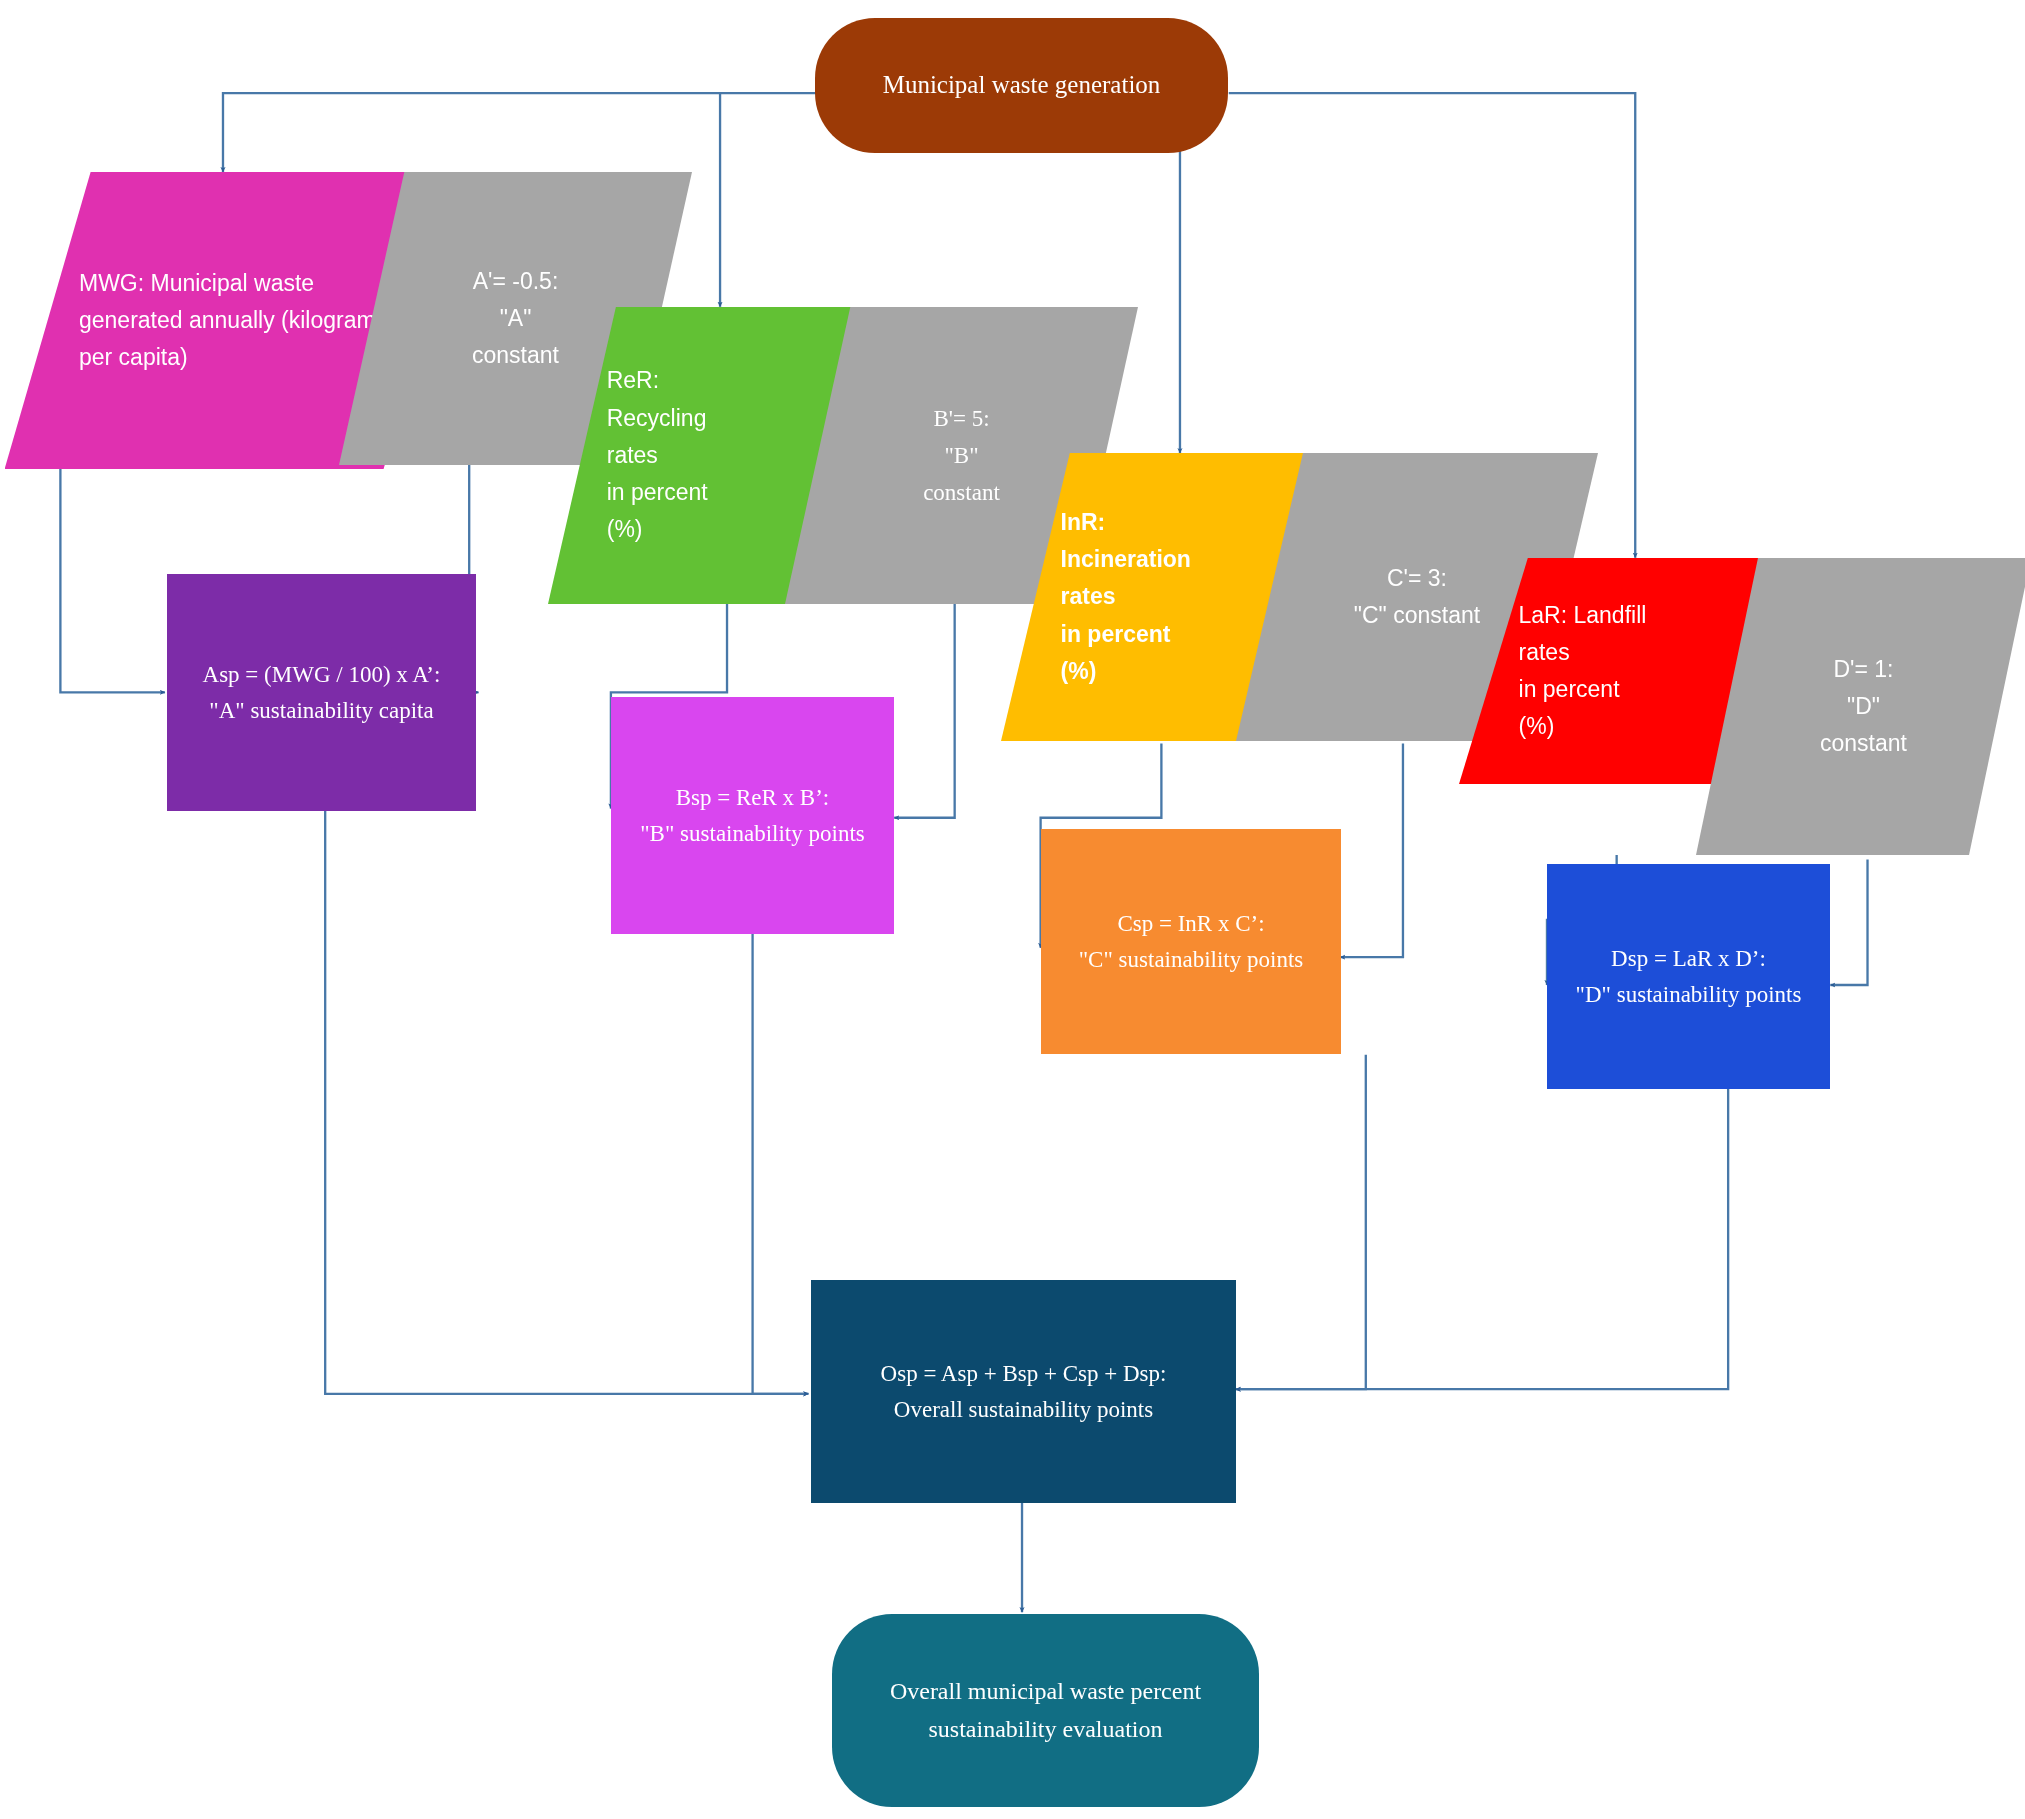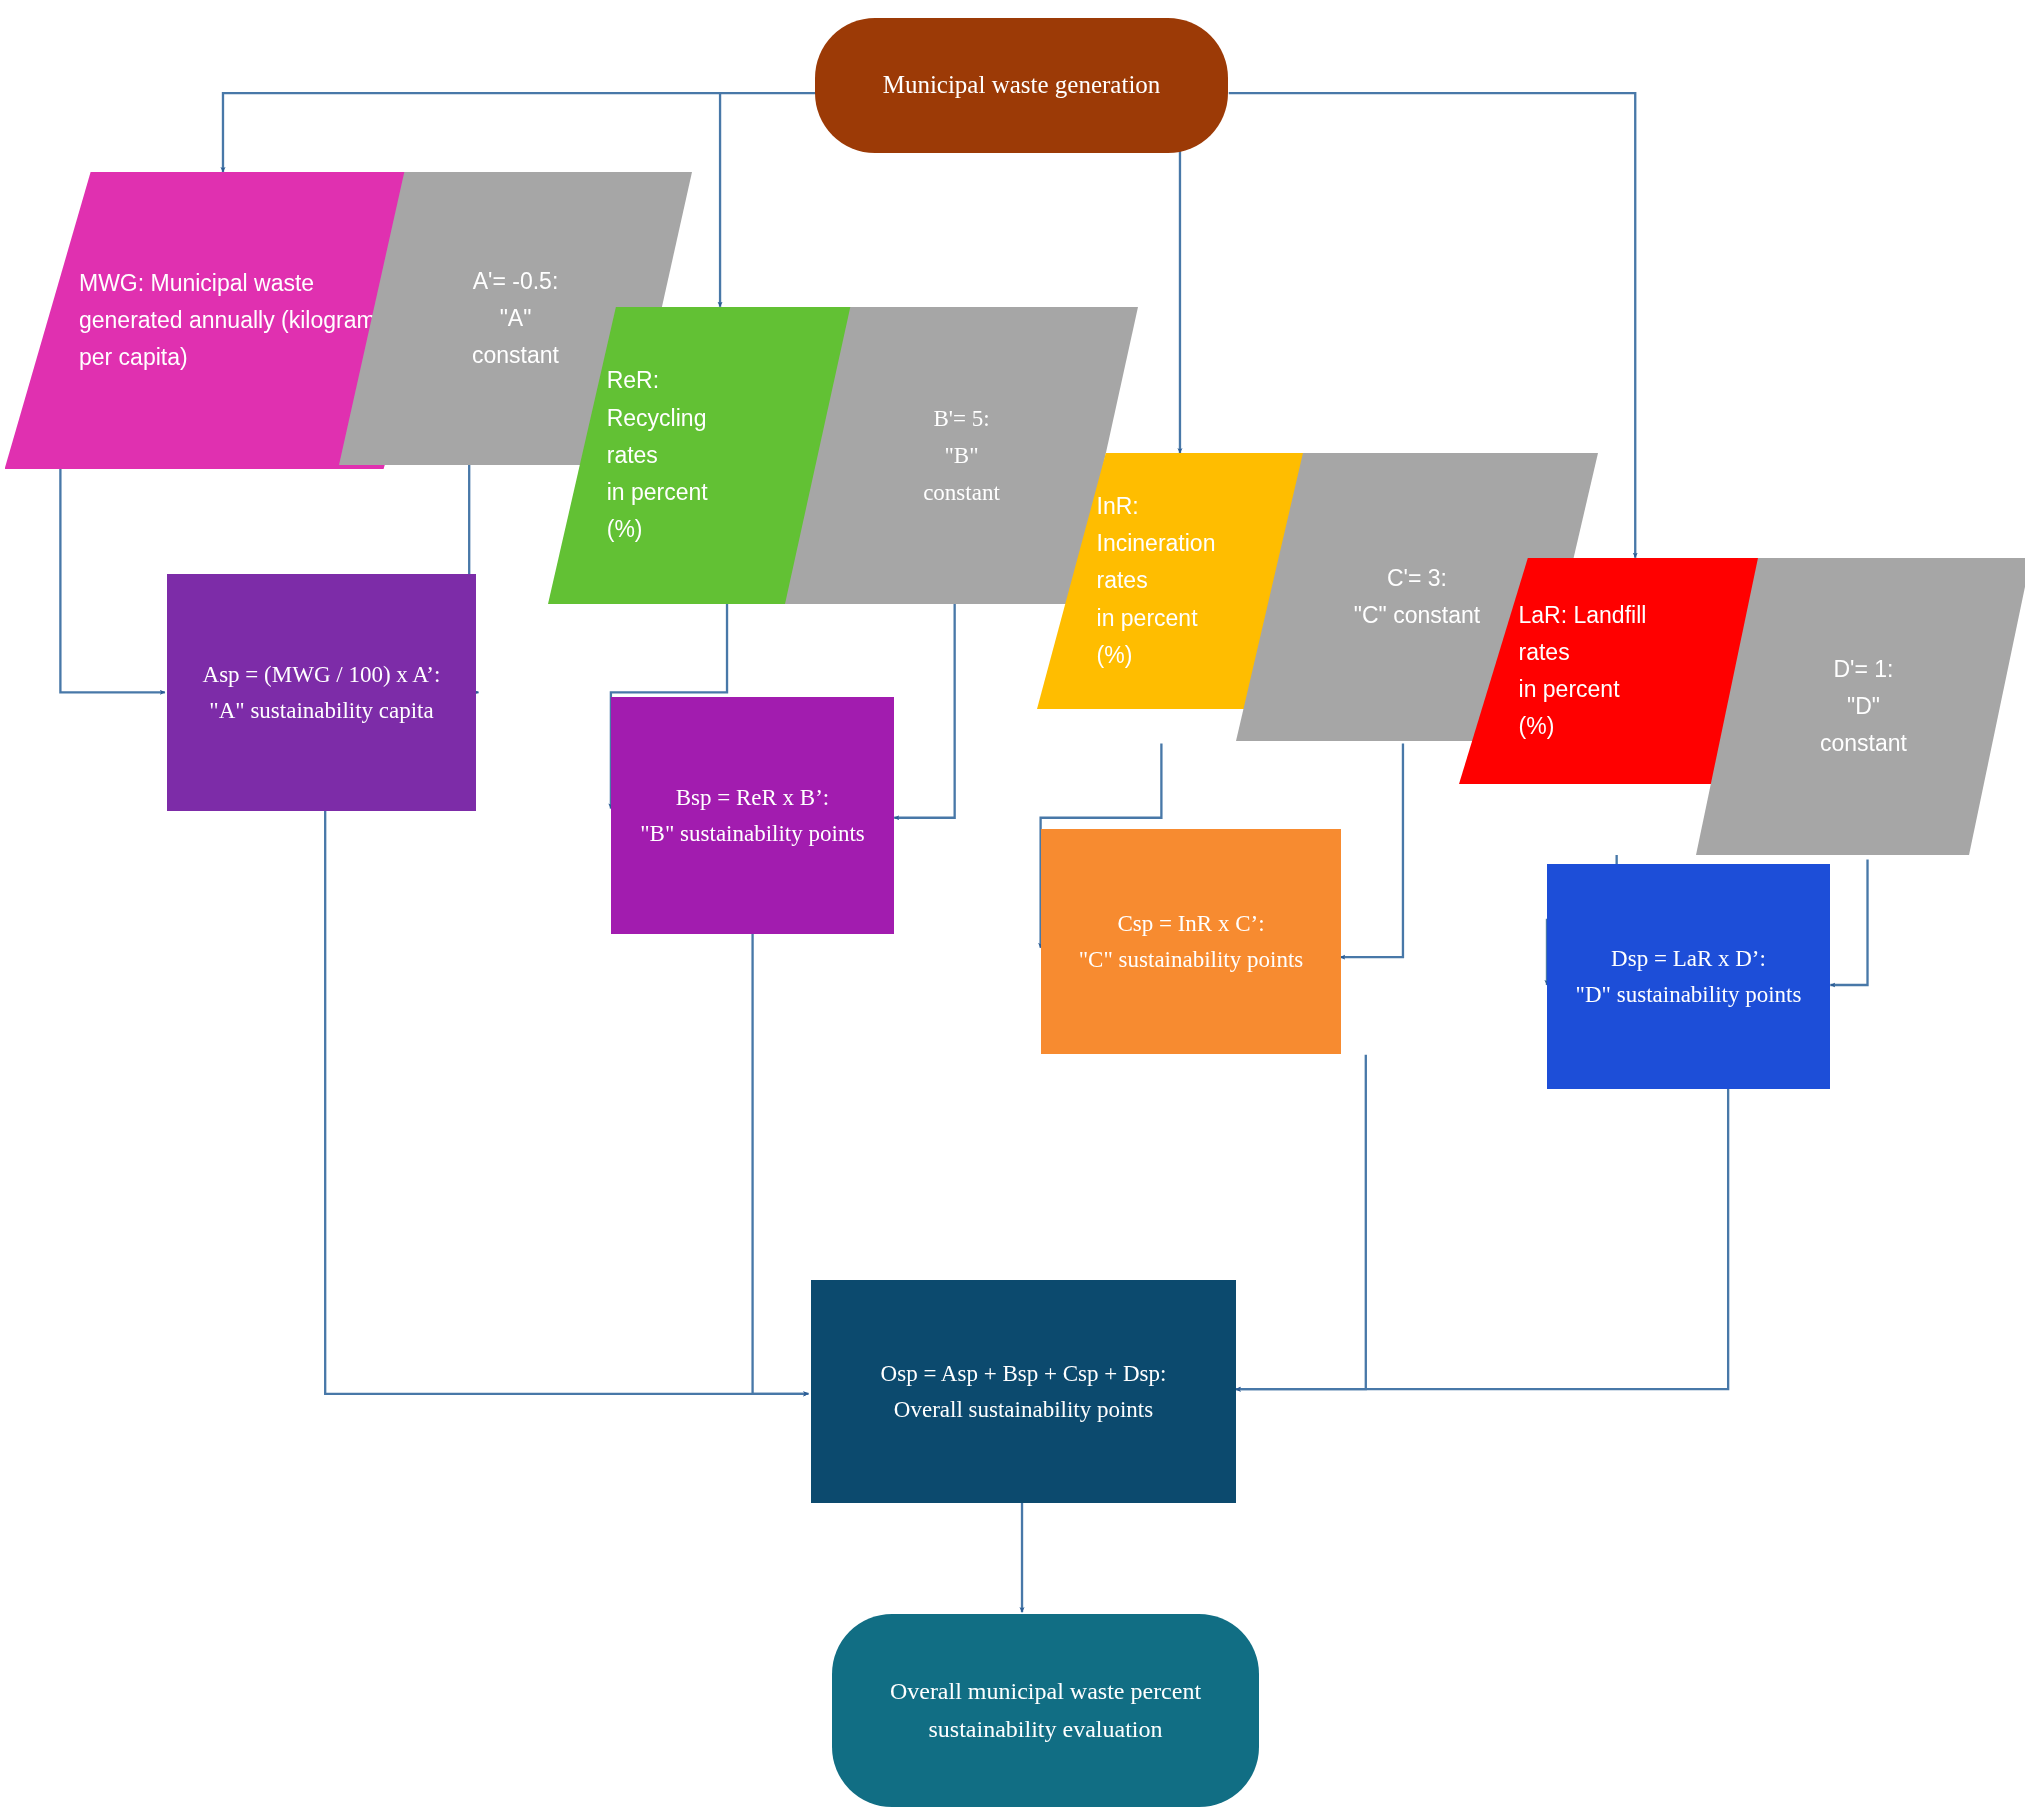--- a/index.html
+++ b/index.html
@@ -107,21 +107,21 @@
 (%)</span></div>
   </div>
 
   <div class="para ctr" style="left:785px;top:307px;width:353px;height:297px;font-family:Liberation Serif, serif;">
     <div class="shape" style="background:#A6A6A6;"></div>
     <div class="label"><span>B'= 5:
 "B"
 constant</span></div>
   </div>
 
-  <div class="para" style="left:1037px;top:453px;width:372px;height:256px;">
+  <div class="para" style="left:1001px;top:453px;width:372px;height:288px;font-weight:bold;">
     <div class="shape" style="background:#FFBD00;"></div>
     <div class="label"><span>InR:
 Incineration
 rates
 in    percent
 (%)</span></div>
   </div>
 
   <div class="para ctr" style="left:1236px;top:453px;width:362px;height:288px;">
     <div class="shape" style="background:#A6A6A6;"></div>
@@ -142,21 +142,21 @@
     <div class="label"><span>D'= 1:
 "D"
 constant</span></div>
   </div>
 
   <div class="node rect" style="left:167px;top:574px;width:309px;height:237px;background:#7D2CA8;">
     <span class="txt">Asp = (MWG / 100) x A’:
 "A" sustainability capita</span>
   </div>
 
-  <div class="node rect" style="left:611px;top:697px;width:283px;height:237px;background:#a21caf;">
+  <div class="node rect" style="left:611px;top:697px;width:283px;height:237px;background:#d946ef;">
     <span class="txt">Bsp = ReR x B’:
 "B" sustainability points</span>
   </div>
 
   <div class="node rect" style="left:1041px;top:829px;width:300px;height:225px;background:#F78B30;justify-content:center;">
     <span class="txt">Csp = InR x C’:
 "C" sustainability points</span>
   </div>
 
   <div class="node rect" style="left:1547px;top:864px;width:283px;height:225px;background:#1d4ed8;">

